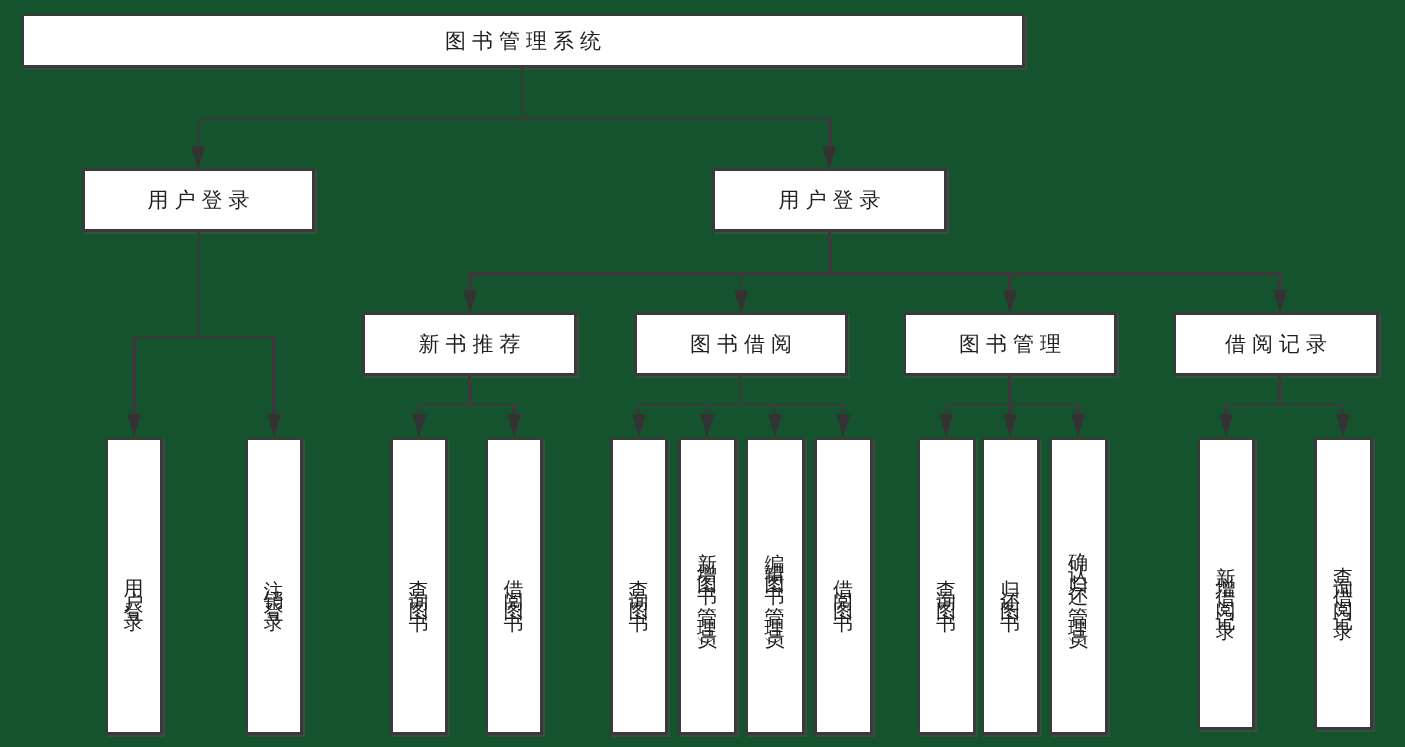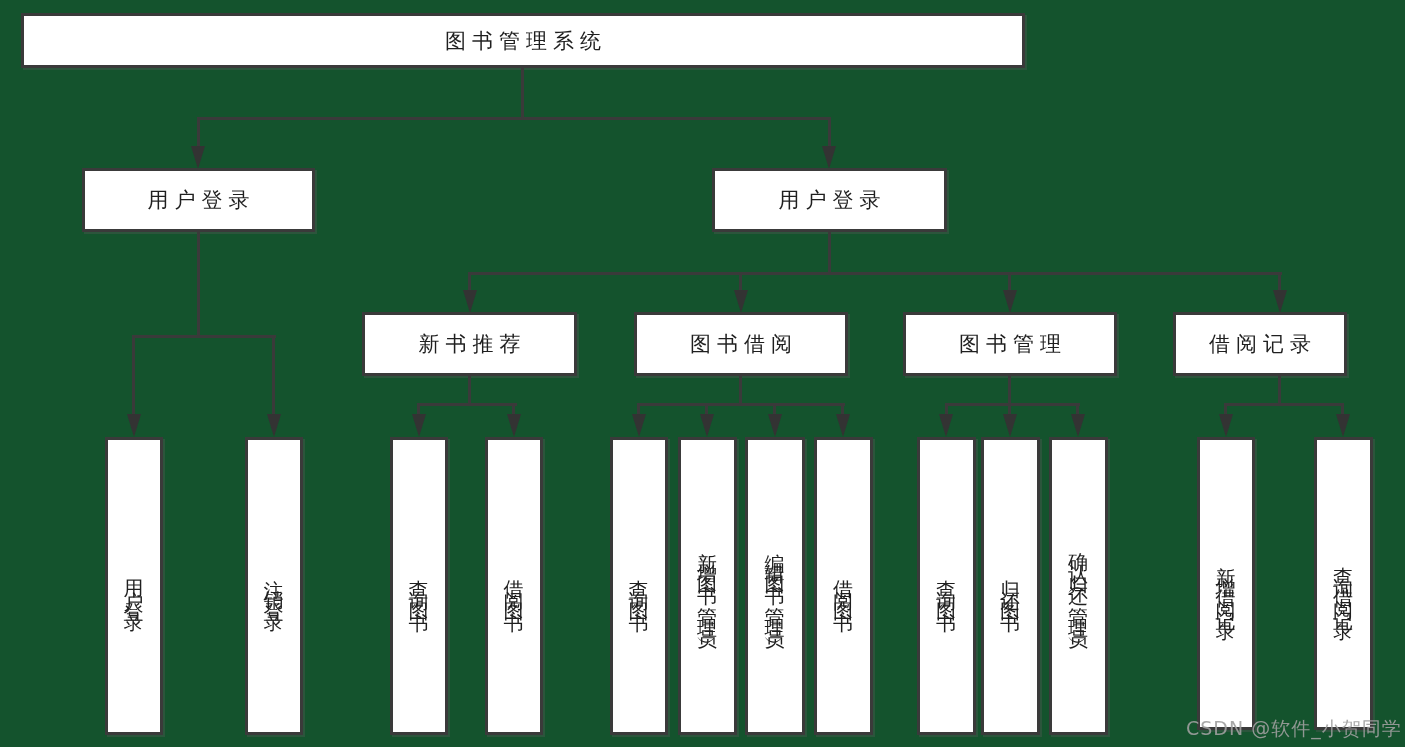--- a/index.html
+++ b/index.html
@@ -109,21 +109,21 @@
 
   <div class="box" style="left:634px;top:312px;width:214px;height:64px">
     <span class="htext">图书借阅</span>
   </div>
   <div class="box" style="left:362px;top:312px;width:215px;height:64px">
     <span class="htext">新书推荐</span>
   </div>
   <div class="box" style="left:903px;top:312px;width:214px;height:64px">
     <span class="htext">图书管理</span>
   </div>
-  <div class="box" style="left:1173px;top:312px;width:174px;height:64px">
+  <div class="box" style="left:1173px;top:312px;width:206px;height:64px">
     <span class="htext">借阅记录</span>
   </div>
 
   <div class="vline" style="left:468px;top:376px;height:30px"></div>
   <div class="hline" style="left:417px;top:403px;width:100px"></div>
   <div class="vline" style="left:417px;top:403px;height:13px"></div>
   <div class="arrow" style="left:412px;top:414px"></div>
   <div class="vline" style="left:512px;top:403px;height:13px"></div>
   <div class="arrow" style="left:507px;top:414px"></div>
 
@@ -191,15 +191,14 @@
     <span class="vtext">确认归还（管理员）</span>
   </div>
 
   <div class="box" style="left:1197px;top:437px;width:58px;height:293px">
     <span class="vtext">新增借阅记录</span>
   </div>
   <div class="box" style="left:1314px;top:437px;width:59px;height:293px">
     <span class="vtext">查询借阅记录</span>
   </div>
 
-  <div class="watermark">CSDN @软件_小贺同学</div>
 
 </div>
 
 </body></html>

